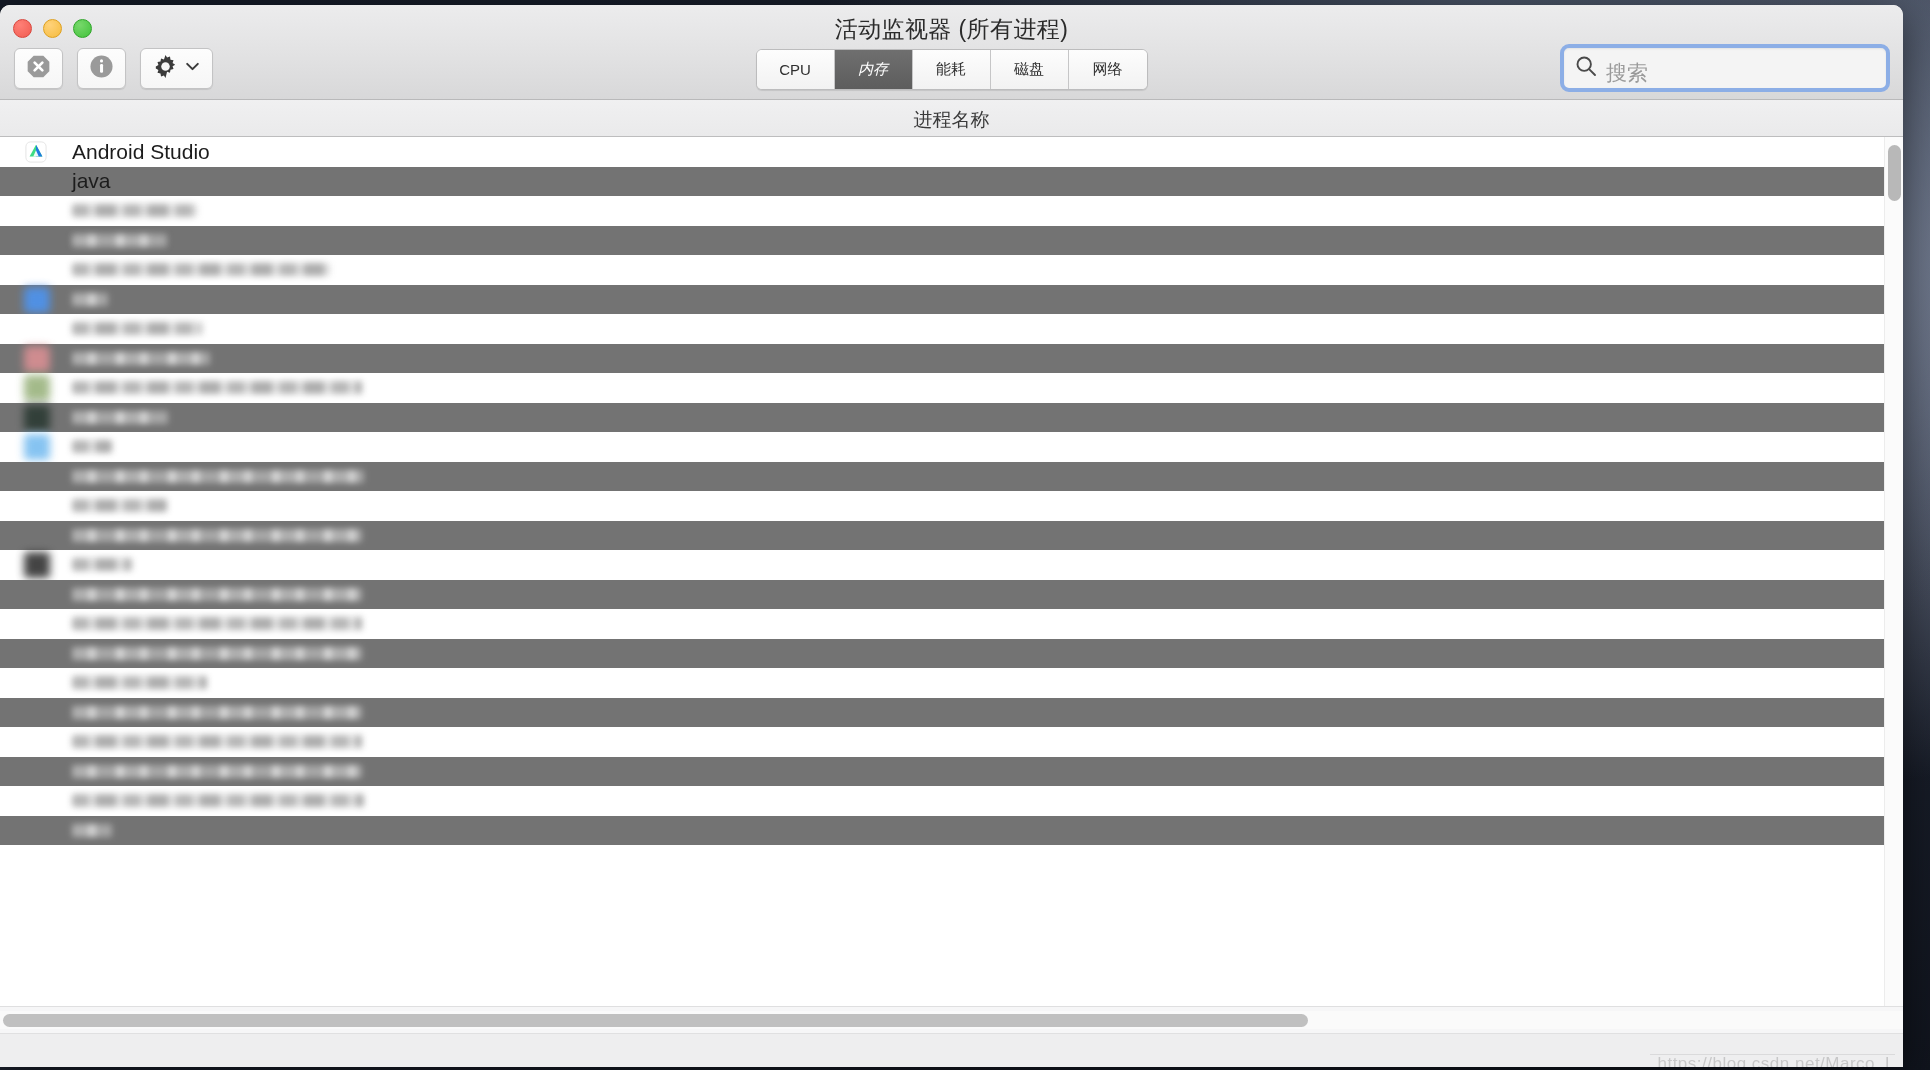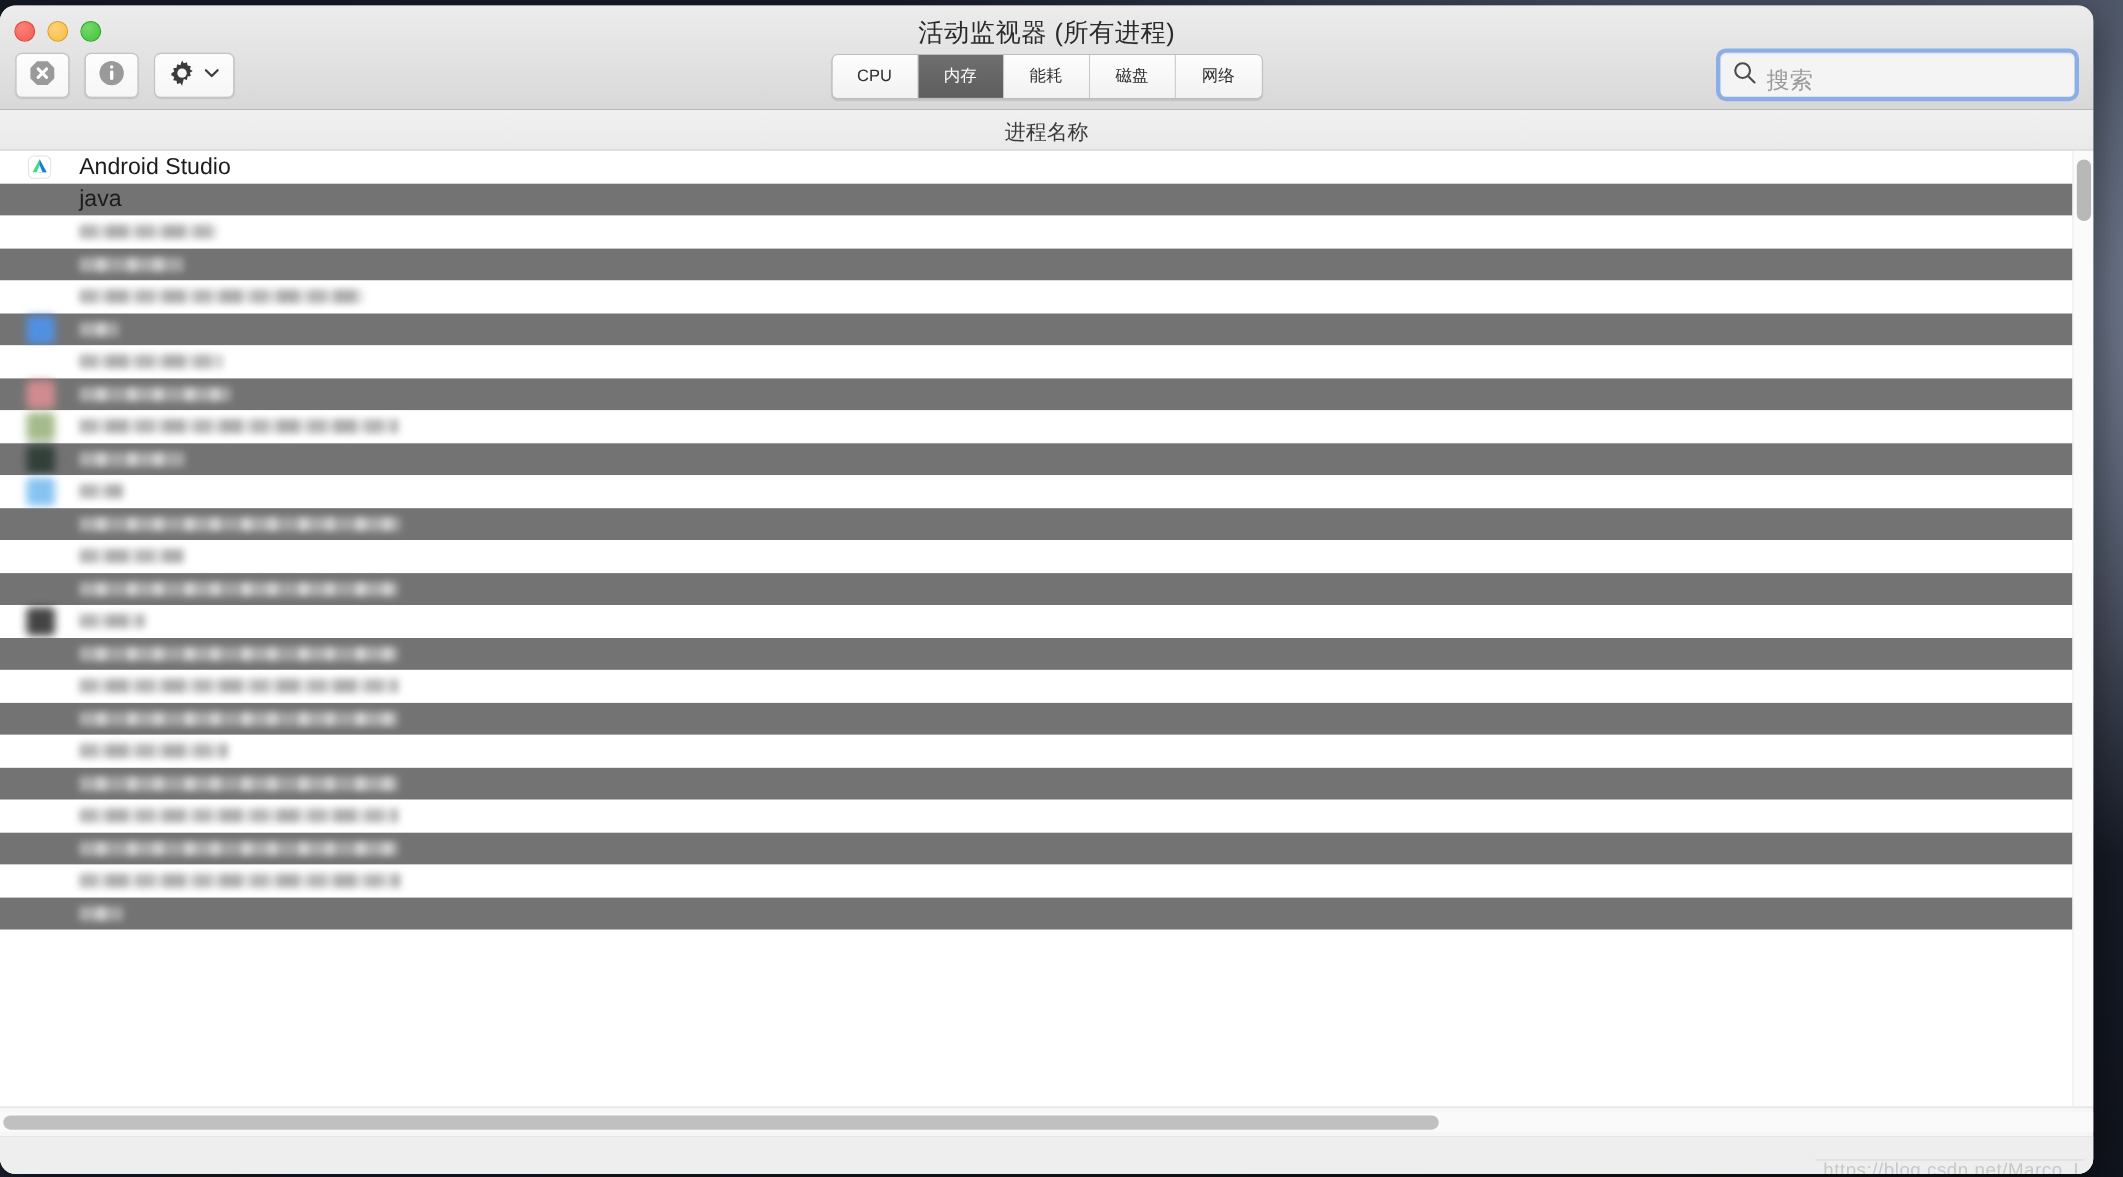--- a/index.html
+++ b/index.html
@@ -29,21 +29,20 @@
     position: absolute;
     left: 0;
     top: 5px;
     width: 1903px;
     height: 1062px;
     background: #ffffff;
     border-top-left-radius: 10px;
     border-top-right-radius: 10px;
     box-shadow: 0 10px 40px rgba(0,0,0,0.55);
     overflow: hidden;
-    border-radius: 14px;
   }
 
   
   #titlebar {
     position: relative;
     height: 95px;
     background: linear-gradient(180deg, #ececed 0%, #e2e2e3 52%, #d8d8d9 100%);
     border-bottom: 1px solid #b9b9ba;
     box-sizing: border-box;
   }
@@ -127,20 +126,21 @@
     background: linear-gradient(180deg, #fdfdfd 0%, #f2f2f2 100%);
     border-right: 1px solid #c6c6c7;
     box-sizing: border-box;
     cursor: default;
     white-space: nowrap;
   }
   .tab:last-child { border-right: none; }
   .tab.selected {
     background: linear-gradient(180deg, #6f6f6f 0%, #5d5d5d 100%);
     color: #ffffff;
+    font-style: italic;
   }
 
   
   #search-wrap {
     position: absolute;
     right: 13px;
     top: 39px;
     width: 330px;
     height: 48px;
     border-radius: 9px;
@@ -152,21 +152,21 @@
     padding: 0 10px;
     box-shadow: inset 0 1px 2px rgba(0,0,0,0.08);
   }
   #search-input-fake {
     flex: 1;
     border: none;
     outline: none;
     background: transparent;
     font-size: 21px;
     color: #8a8a8a;
-    font-family: Liberation Serif, serif;
+    font-family: Liberation Sans, sans-serif;
     padding-left: 8px;
     margin-top: 10px;
   }
   #search-input-fake::placeholder { color: #9a9a9a; }
 
   
   #col-header {
     position: relative;
     height: 37px;
     background: linear-gradient(180deg, #f0f0f1 0%, #eaeaeb 100%);

